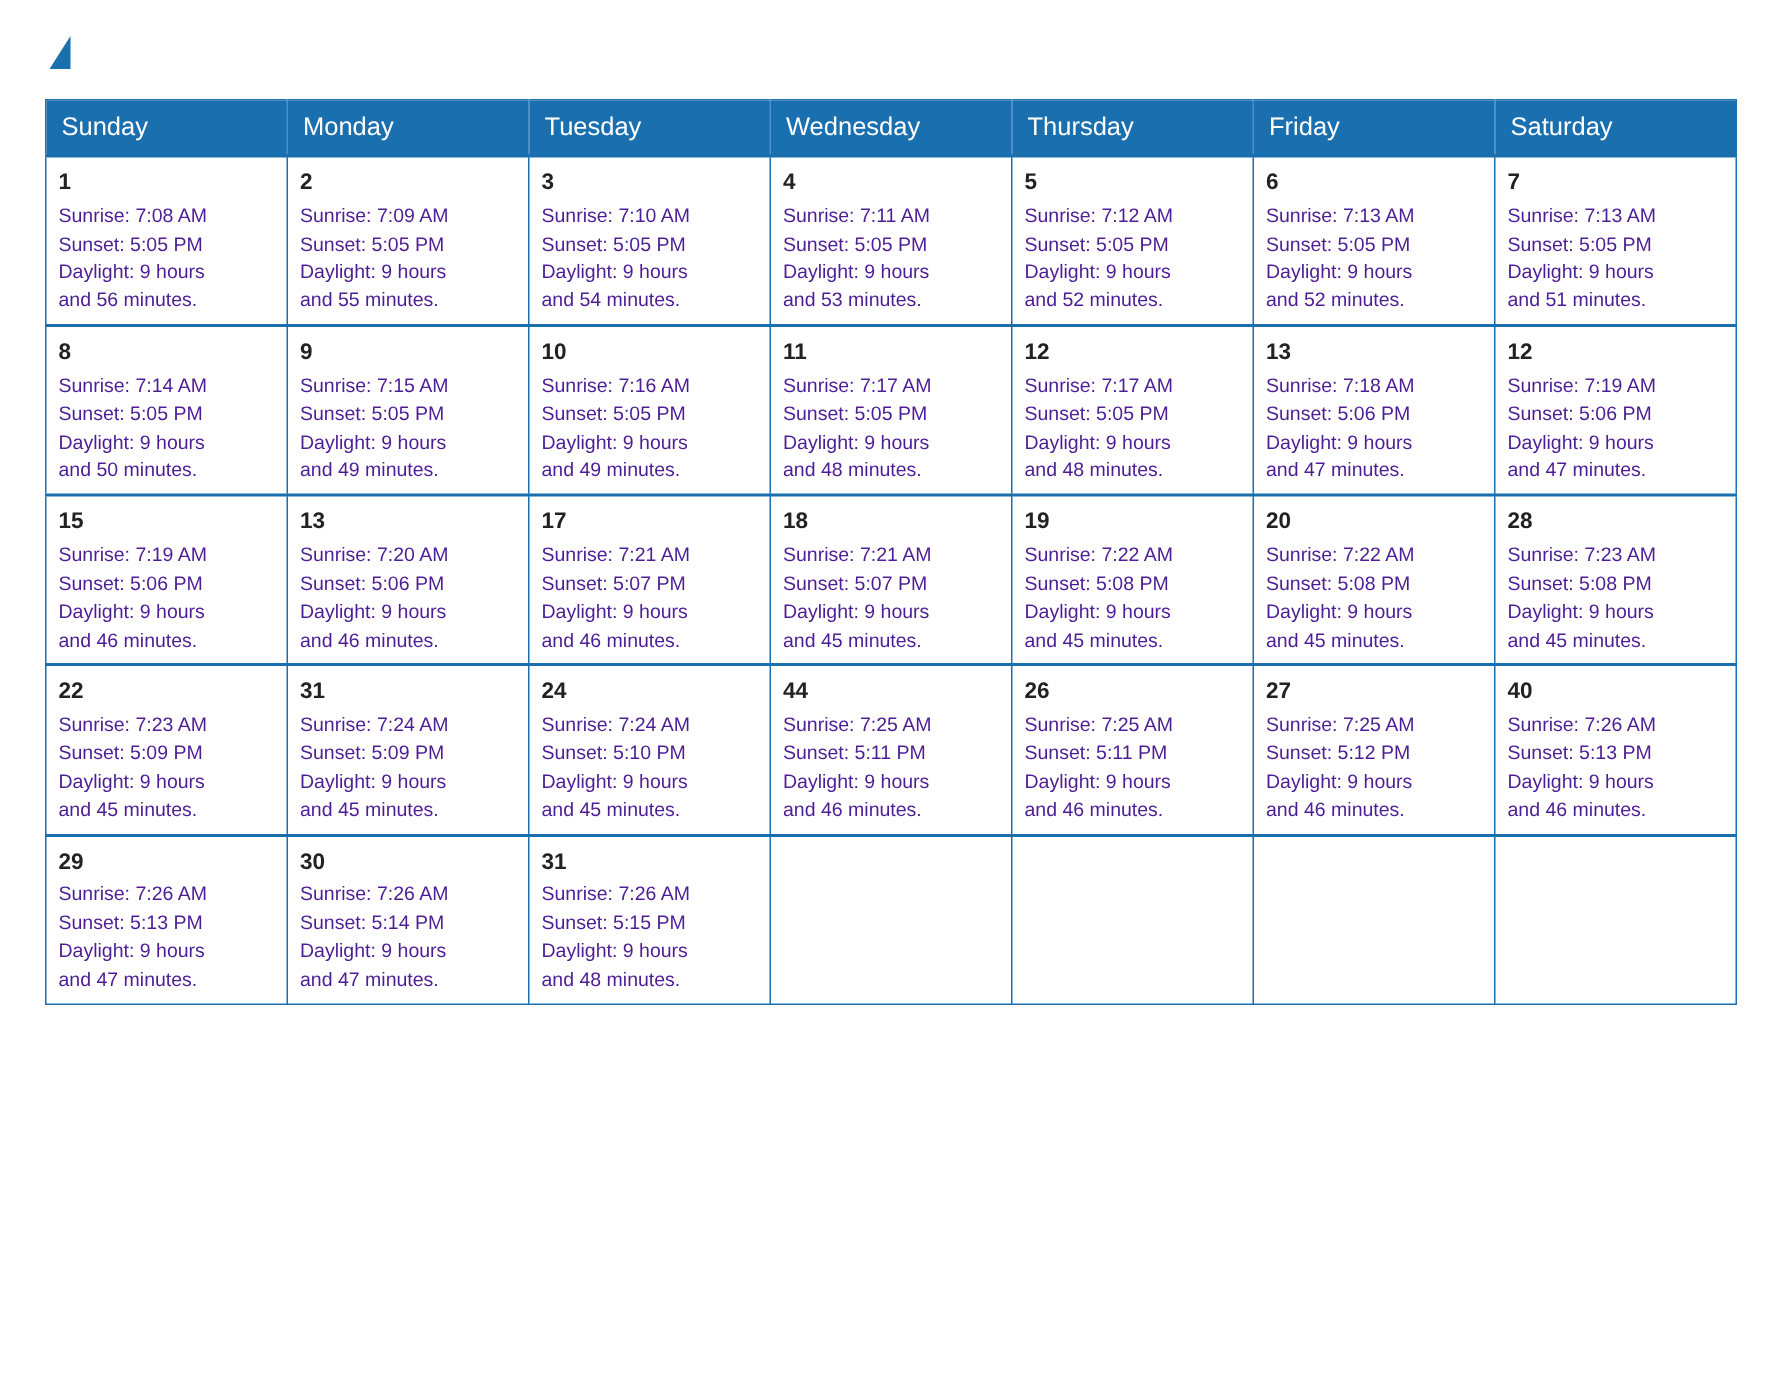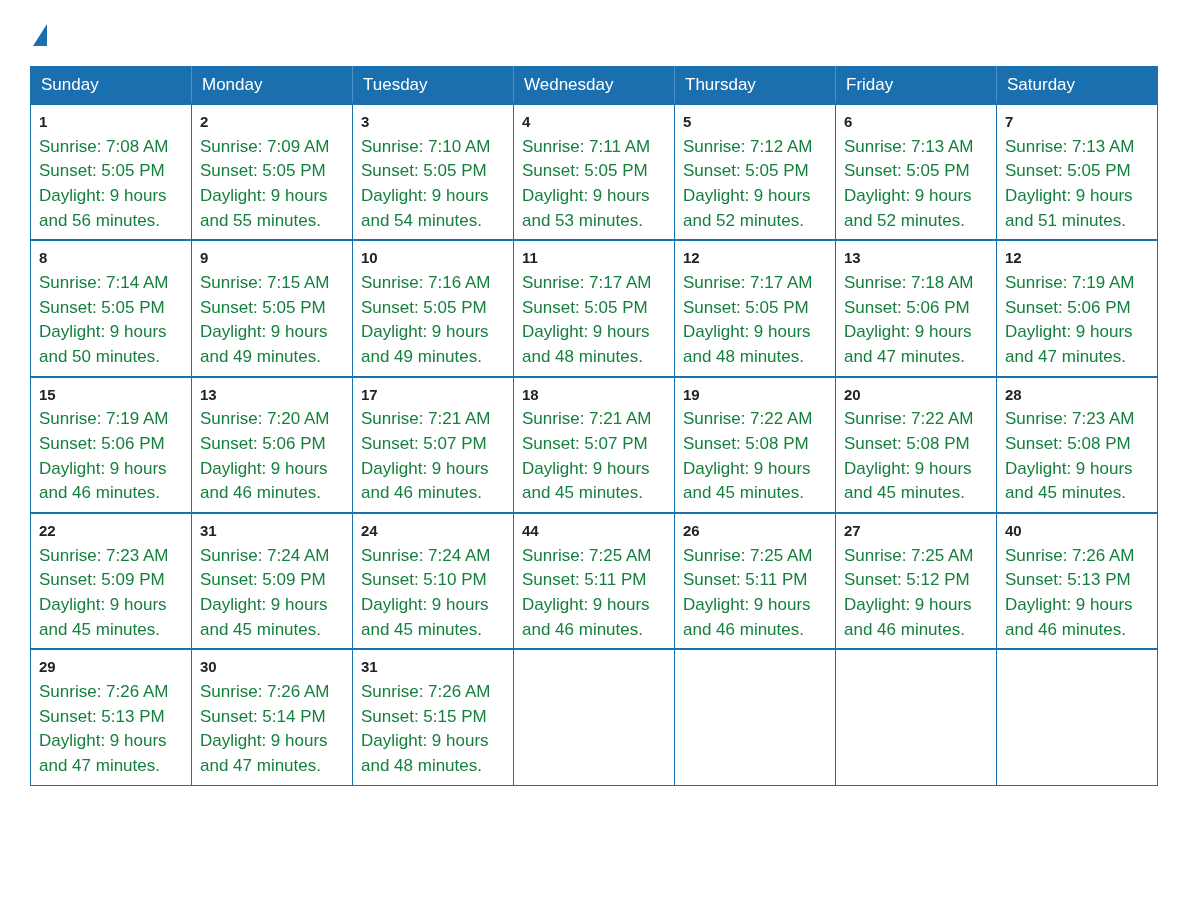--- a/index.html
+++ b/index.html
@@ -89,22 +89,22 @@
       min-height: 100px;
     }
     .day-number {
       font-size: 15px;
       font-weight: bold;
       color: #222;
       display: block;
       margin-bottom: 2px;
     }
     .day-info {
-      color: #15803d;
-      font-size: 17px;
+      color: #4c1d95;
+      font-size: 13px;
     }
     .empty-cell {
       background: #fff;
     }
     tr.week-row td {
       background: #fff;
     }
     
     .calendar tbody tr {
       border-top: 2px solid #1a6faf;

